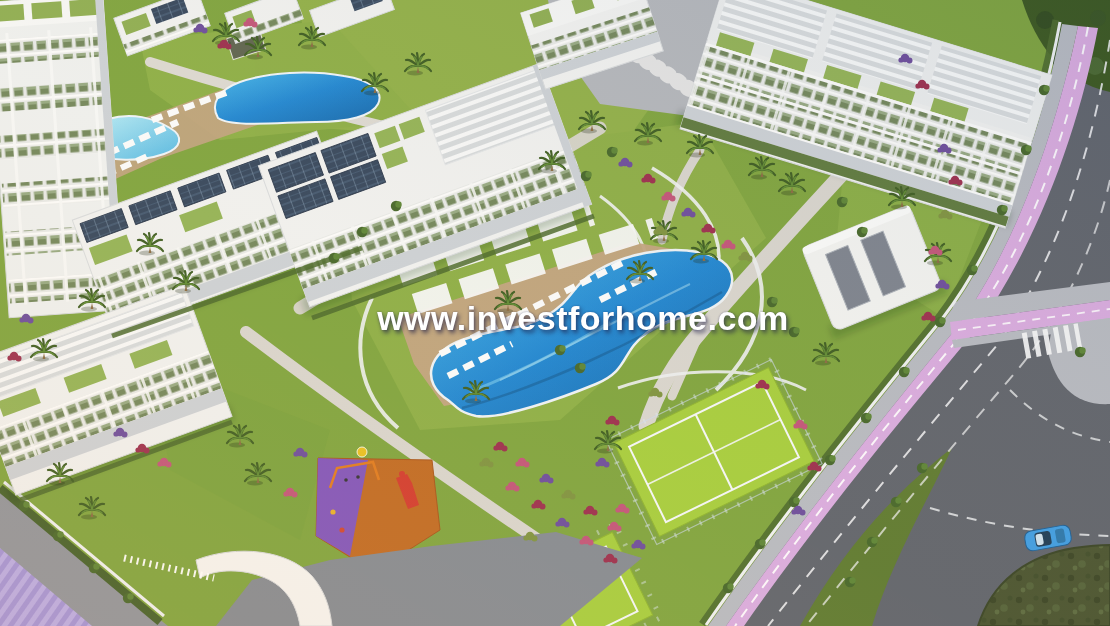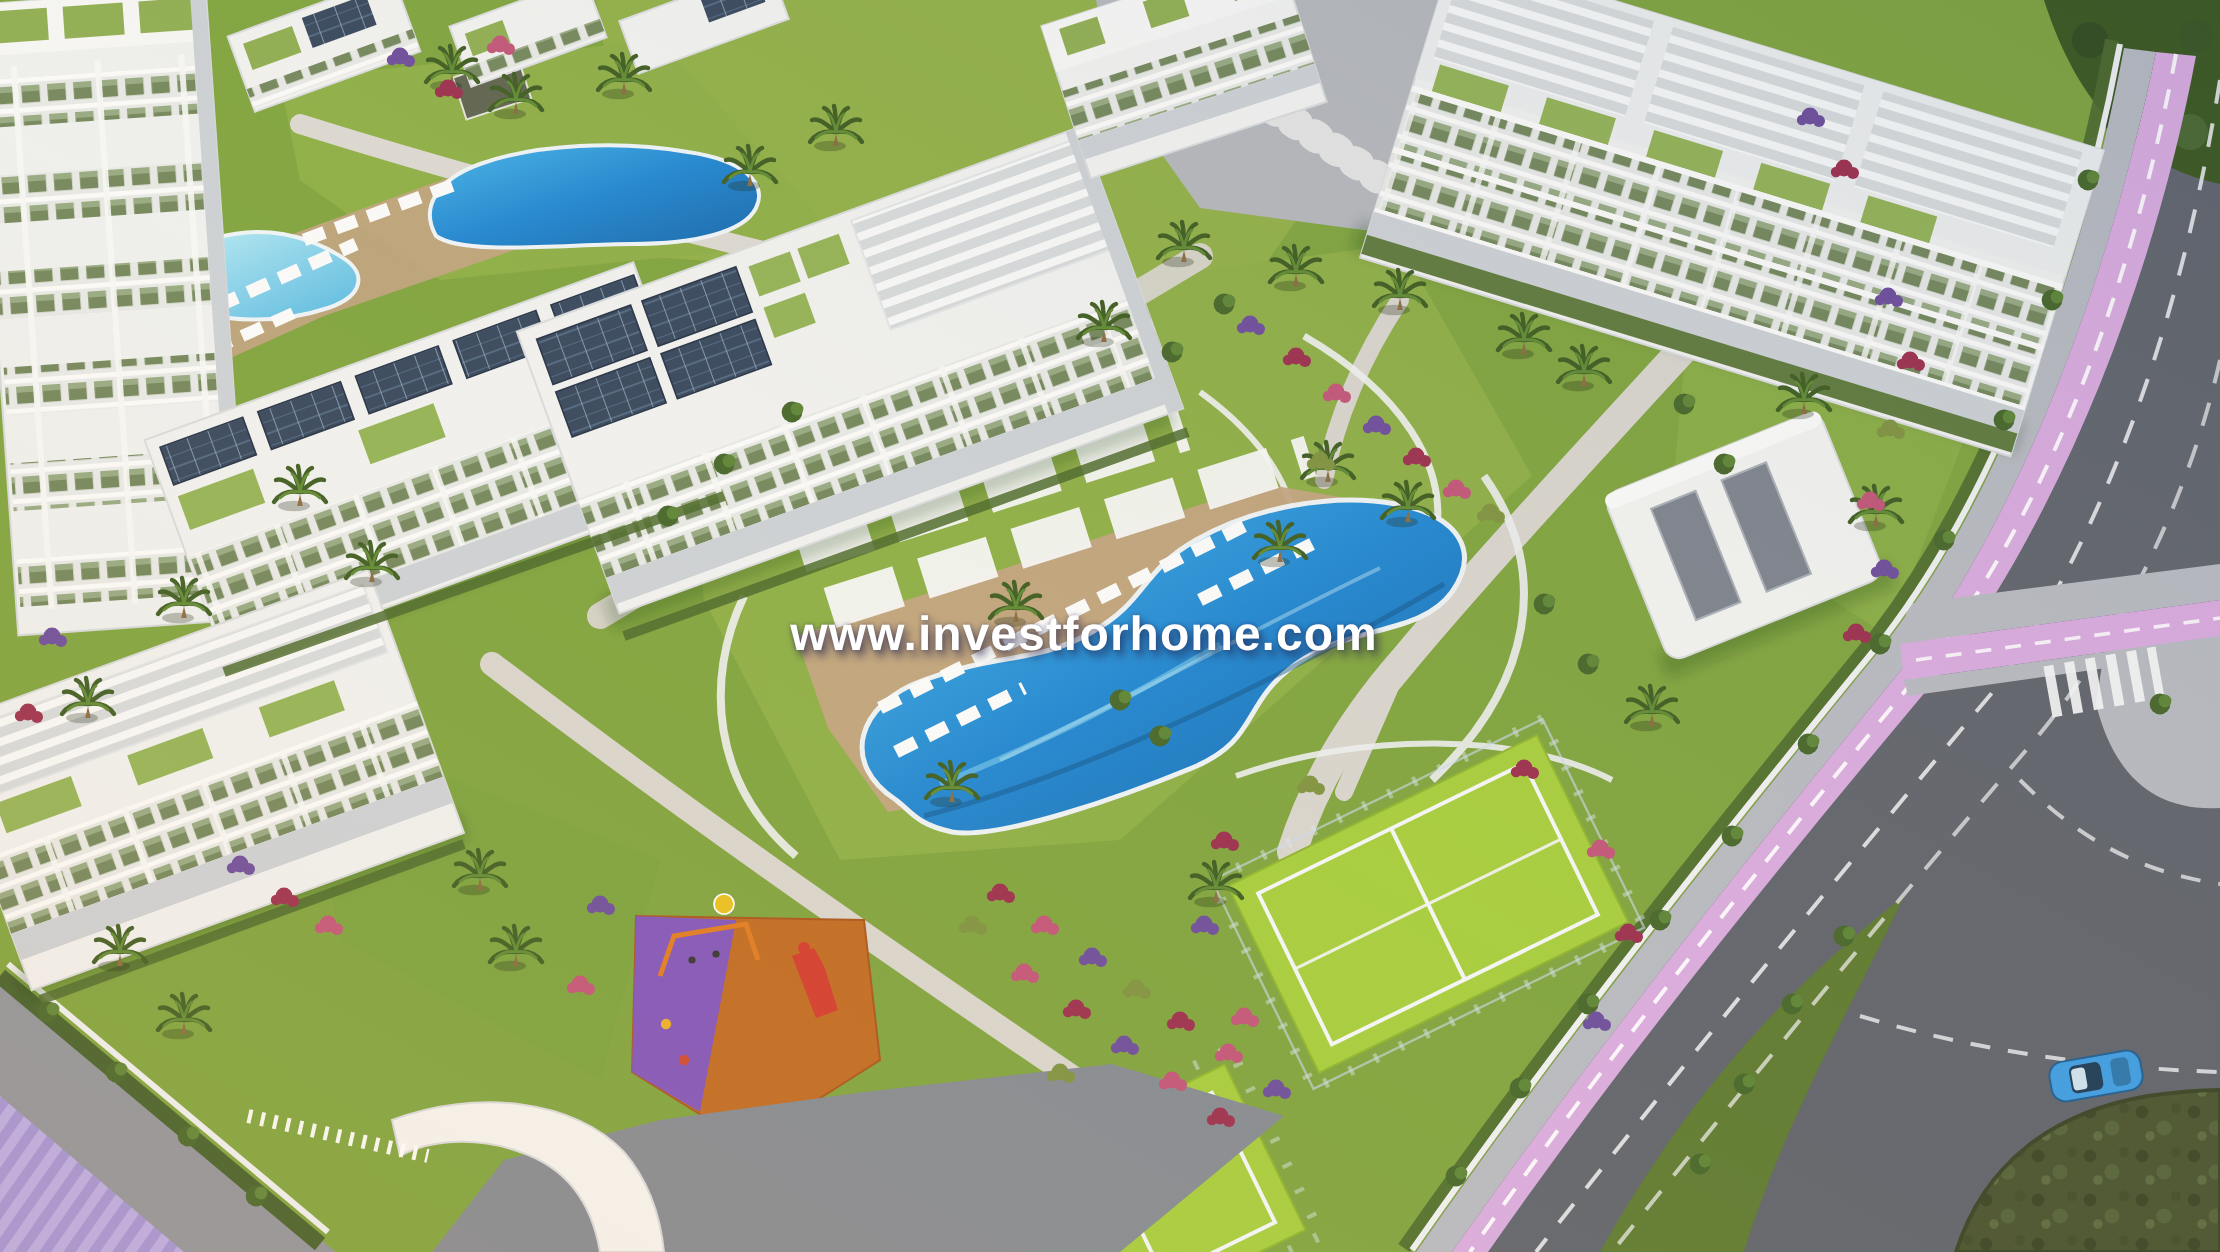--- a/index.html
+++ b/index.html
@@ -1,21 +1,21 @@
 <!DOCTYPE html>
 <html style="--grass: #7fa43e; --grass-light: #93b24a; --grass-dark: #5e7a30; --tree-dark: #3c581f; --scrub: #4a5430; --road: #60646c; --sidewalk: #b7bac1; --lane-pink: #d9abdf; --lane-lilac: #a293d8; --building-white: #f0f1f0; --building-shade: #ccd1d6; --window-glass: #73875c; --solar-panel: #36475d; --pool-blue: #1f86d2; --pool-light: #82d2f0; --deck-beige: #c2a381; --court-green: #a6cd3d; --line-white: #f4f6f7; --flower-crimson: #9c2f4e; --flower-magenta: #c25579; --flower-purple: #6d4d9c; --flower-olive: #7f9340; --playground-orange: #c06a22; --playground-purple: #7a52cc; --car-blue: #3f9de2; --path-gray: #d8d5ce; --plaza-gray: #b4b7bc;"><head>
 <meta charset="utf-8">
 <style>
   html,body{margin:0;padding:0;background:#222;}
   .stage{position:relative;width:1110px;height:626px;overflow:hidden;
          font-family:"Liberation Sans", sans-serif;background:var(--grass,#7fa43e);}
   .stage svg{position:absolute;inset:0;display:block;}
   .watermark{
-    position:absolute;left:542px;top:318px;transform:translate(-50%,-50%);
-    font-size:24px;font-weight:700;letter-spacing:.5px;color:#ffffff;
+    position:absolute;left:583px;top:318px;transform:translate(-50%,-50%);
+    font-size:34px;font-weight:700;letter-spacing:.5px;color:#ffffff;
     text-shadow:2px 3px 4px rgba(30,30,70,.65), 0 0 2px rgba(40,40,90,.45);
     white-space:nowrap;user-select:none;
   }
 </style>
 </head>
 <body>
 
 <div class="stage">
 <svg viewBox="0 0 1110 626" width="1110" height="626">
 <defs>

